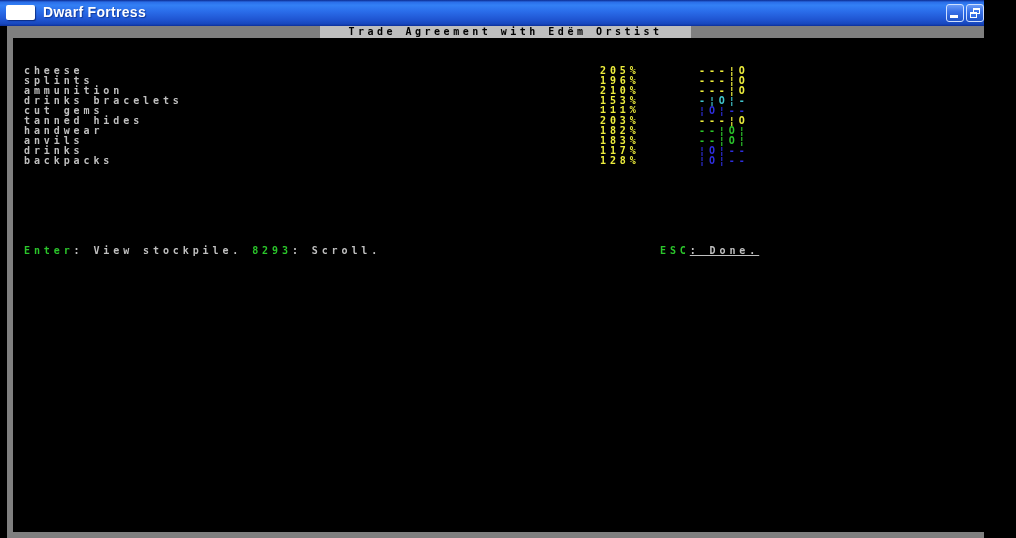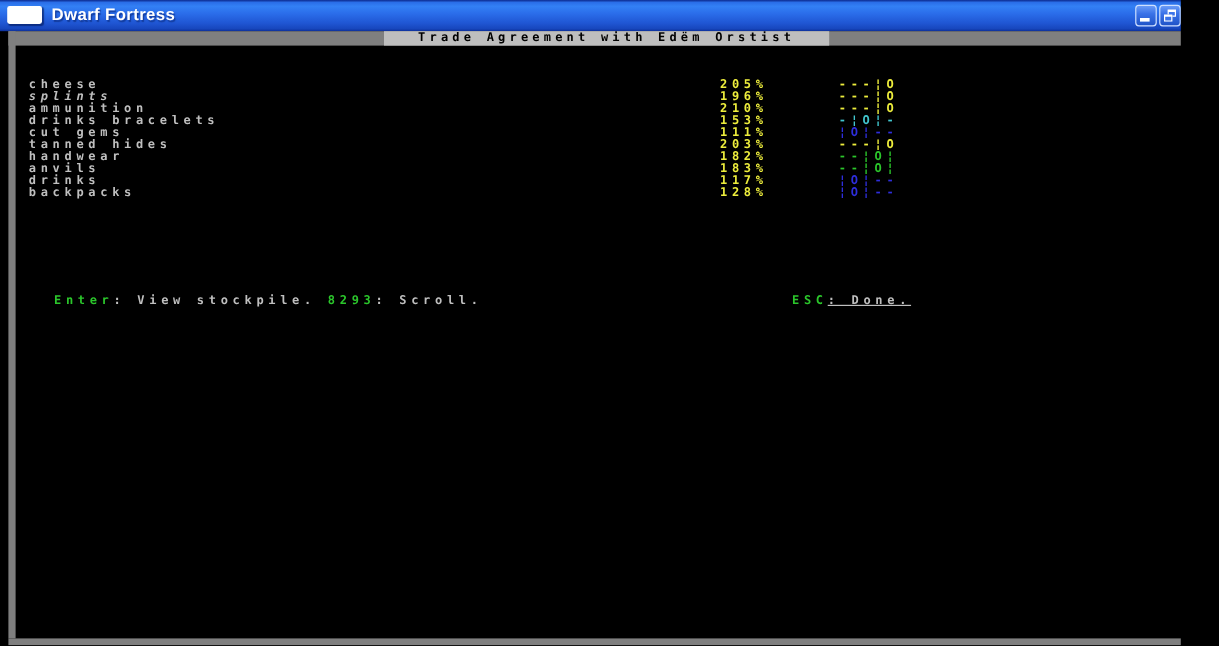--- a/index.html
+++ b/index.html
@@ -34,21 +34,21 @@
   #screen-title{position:absolute;left:320px;top:26px;width:371px;height:12px;background:#bebebe;
     color:#000;font-size:10px;font-weight:bold;line-height:12px;text-align:center;letter-spacing:3.5px;white-space:pre;}
 
   
   .gtext{position:absolute;font-size:10px;font-weight:bold;line-height:10px;letter-spacing:3.9px;white-space:pre;}
   .row{position:absolute;left:0;width:1016px;height:10px;}
   .c-good{position:absolute;left:24px;}
   .c-price{position:absolute;left:600px;}
   .c-priority{position:absolute;left:699px;}
   #header-row{top:46px;}
-  #status-left{top:246px;left:24px;margin-left:21px;}
+  #status-left{top:246px;left:24px;}
   #status-right{top:246px;left:660px;}
 </style>
 </head>
 <body>
 
 <div id="stage">
 
   <div id="titlebar">
     <div id="win-icon"></div>
     <div id="win-title">Dwarf Fortress</div>
@@ -73,37 +73,37 @@
   <div id="screen-title">Trade Agreement with Edëm Orstist</div>
 
 
   <div id="goods-rows">
       <div class="row" style="top: 66px; text-decoration: underline;">
         <span class="gtext c-good" style="color: rgb(191, 191, 191);">cheese</span>
         <span class="gtext c-price" style="color: rgb(237, 237, 60);">205%</span>
         <span class="gtext c-priority" style="color: rgb(237, 237, 60);">---¦O</span>
       </div>
       <div class="row" style="top: 76px;">
-        <span class="gtext c-good" style="color: rgb(191, 191, 191); font-style: italic;">splints</span>
+        <span class="gtext c-good" style="color: rgb(191, 191, 191);">splints</span>
         <span class="gtext c-price" style="color: rgb(237, 237, 60);">196%</span>
         <span class="gtext c-priority" style="color: rgb(237, 237, 60);">---¦O</span>
       </div>
       <div class="row" style="top: 86px;">
         <span class="gtext c-good" style="color: rgb(191, 191, 191);">ammunition</span>
         <span class="gtext c-price" style="color: rgb(237, 237, 60);">210%</span>
         <span class="gtext c-priority" style="color: rgb(237, 237, 60);">---¦O</span>
       </div>
       <div class="row" style="top: 96px;">
         <span class="gtext c-good" style="color: rgb(191, 191, 191);">drinks bracelets</span>
         <span class="gtext c-price" style="color: rgb(237, 237, 60);">153%</span>
         <span class="gtext c-priority" style="color: rgb(65, 198, 206);">-¦O¦-</span>
       </div>
       <div class="row" style="top: 106px;">
         <span class="gtext c-good" style="color: rgb(191, 191, 191);">cut gems</span>
-        <span class="gtext c-price" style="color: rgb(237, 237, 60);">111%</span>
+        <span class="gtext c-price" style="color: rgb(237, 237, 60); font-family: Liberation Mono, monospace;">111%</span>
         <span class="gtext c-priority" style="color: rgb(46, 46, 220);">¦O¦--</span>
       </div>
       <div class="row" style="top: 116px;">
         <span class="gtext c-good" style="color: rgb(191, 191, 191);">tanned hides</span>
         <span class="gtext c-price" style="color: rgb(237, 237, 60);">203%</span>
         <span class="gtext c-priority" style="color: rgb(237, 237, 60);">---¦O</span>
       </div>
       <div class="row" style="top: 126px; text-align: center;">
         <span class="gtext c-good" style="color: rgb(191, 191, 191);">handwear</span>
         <span class="gtext c-price" style="color: rgb(237, 237, 60);">182%</span>

